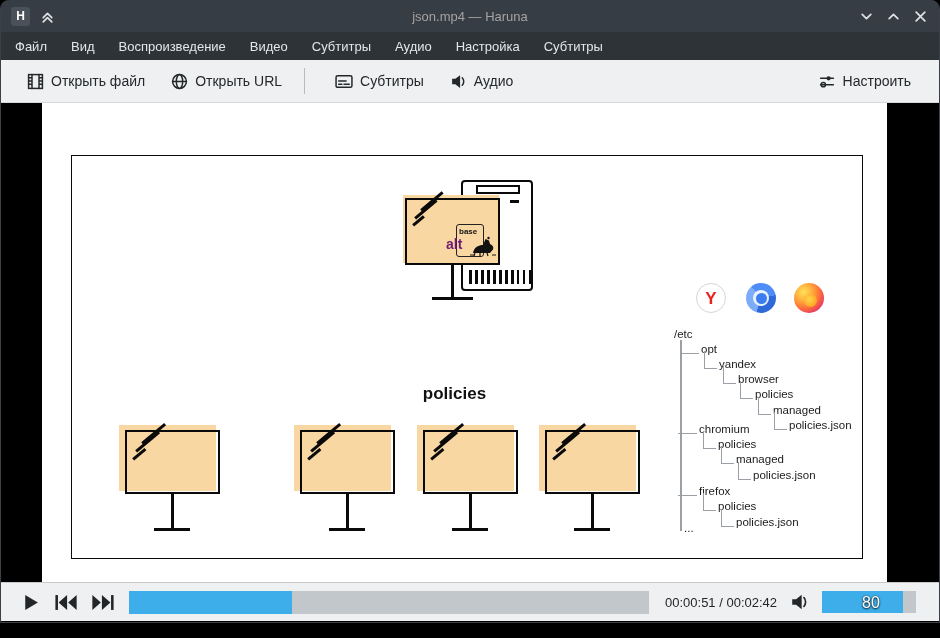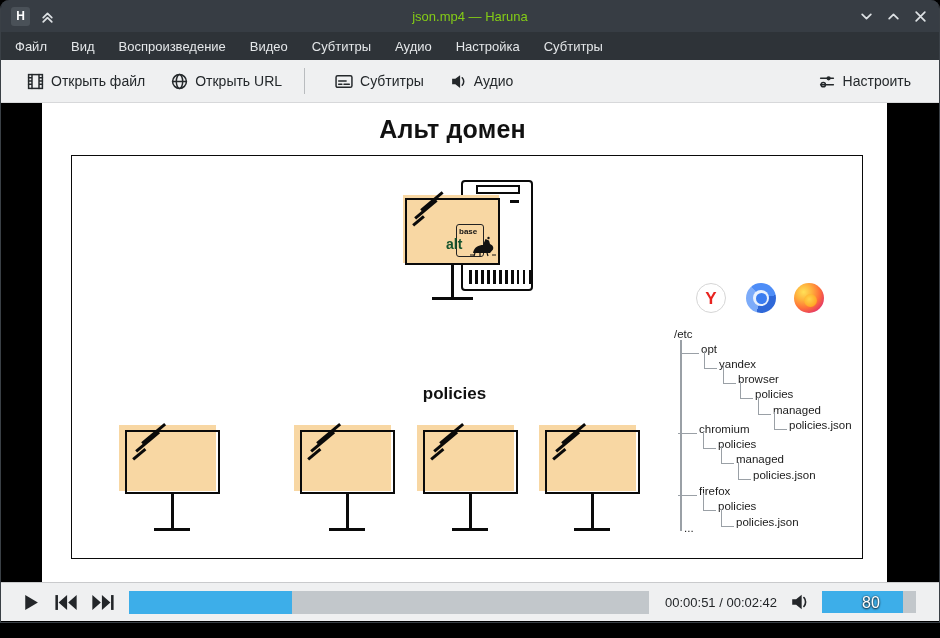--- a/index.html
+++ b/index.html
@@ -9,21 +9,21 @@
             border-left:1px solid #3a4046; border-right:1px solid #3a4046;
             border-bottom:1px solid #3a4046; border-radius:9px 9px 0 0; background:#000; }
 
   
   .titlebar { position:relative; height:32px; background:#373d44; border-radius:8px 8px 0 0;
               display:flex; align-items:center; color:#eff0f1; }
   .app-icon { width:19px; height:19px; margin-left:10px; background:#4a5158; border-radius:3px;
               display:flex; align-items:center; justify-content:center; }
   .app-icon span { color:#fff; font-weight:bold; font-size:12px; line-height:1; }
   .tb-collapse { margin-left:10px; display:flex; }
-  .win-title { position:absolute; left:0; right:0; text-align:center; font-size:13px; color:#84cc16; }
+  .win-title { position:absolute; left:0; right:0; text-align:center; font-size:13px; color:#a3a3a3; }
   .win-btns { margin-left:auto; display:flex; gap:13px; padding-right:12px; z-index:2; }
   .win-btn { width:14px; height:14px; display:flex; align-items:center; justify-content:center; cursor:pointer; }
   .tb-ico { stroke:#dde1e4; stroke-width:1.6; fill:none; stroke-linecap:round; stroke-linejoin:round; }
 
   
   .menubar { height:28px; background:#2e3338; display:flex; align-items:center; gap:24px;
              padding-left:14px; }
   .menu-item { font-size:13px; color:#e4e7e9; cursor:default; }
 
   
@@ -53,21 +53,21 @@
   .shine { position:absolute; width:3px; height:3px; }
   .shine i { position:absolute; height:2.5px; background:#0a0a0a; transform-origin:left center;
              transform:rotate(-40deg); display:block; }
   .stand-v { position:absolute; width:3px; background:#0a0a0a; }
   .stand-b { position:absolute; height:3px; background:#0a0a0a; }
 
   
   .logo-box { position:absolute; left:414px; top:121px; width:28px; height:33px;
               border:1.5px solid #222; border-radius:3px; }
   .logo-base { position:absolute; left:417px; top:124px; font-size:8px; font-weight:bold; color:#111; }
-  .logo-alt  { position:absolute; left:404px; top:133px; font-size:14px; font-weight:bold; color:#14532d; }
+  .logo-alt  { position:absolute; left:404px; top:133px; font-size:14px; font-weight:bold; color:#701a75; }
 
   
   .gpupdate { position:absolute; top:281px; left:0; right:20px; text-align:center;
               font-size:17px; font-weight:bold; color:#111; }
 
   
   .bico { position:absolute; top:180px; width:30px; height:30px; border-radius:50%;
           display:flex; align-items:center; justify-content:center; }
   .b-yandex { left:654px; background:#fff; border:1.5px solid #d6d6d6; }
   .b-yandex span { color:#e8231f; font-weight:bold; font-size:17px; line-height:1; }
@@ -186,21 +186,20 @@
         <path class="line-ico" d="M2 5h12M2 11h12"></path>
         <circle cx="9.5" cy="5" r="2" fill="#24282b"></circle>
         <circle class="line-ico" cx="4.5" cy="11" r="2" fill="#eff0f1"></circle>
       </svg>
       <span>Настроить</span>
     </div>
   </div>
 
   <div class="video">
     <div class="slide">
-      <div class="slide-title">Альт домен</div>
       <div class="frame"></div>
 
       <div class="tower"></div>
       <div class="tower-slot"></div>
       <div class="tower-dash"></div>
       <div class="tower-vents"></div>
       <div class="scr-fill" style="left:361px;top:92px;width:96px;height:68px"></div>
       <div class="scr-stroke" style="left:363px;top:95px;width:95px;height:67px">
         <div class="shine">
           <i style="left:6px;top:24px;width:14px"></i>

